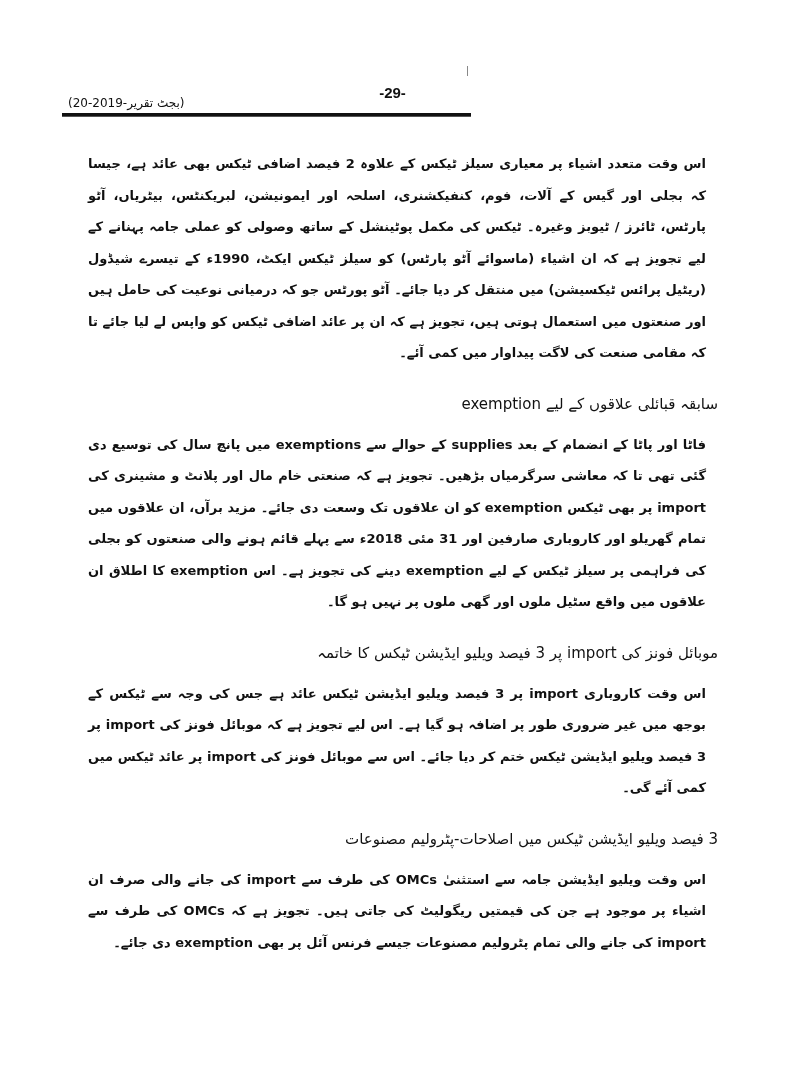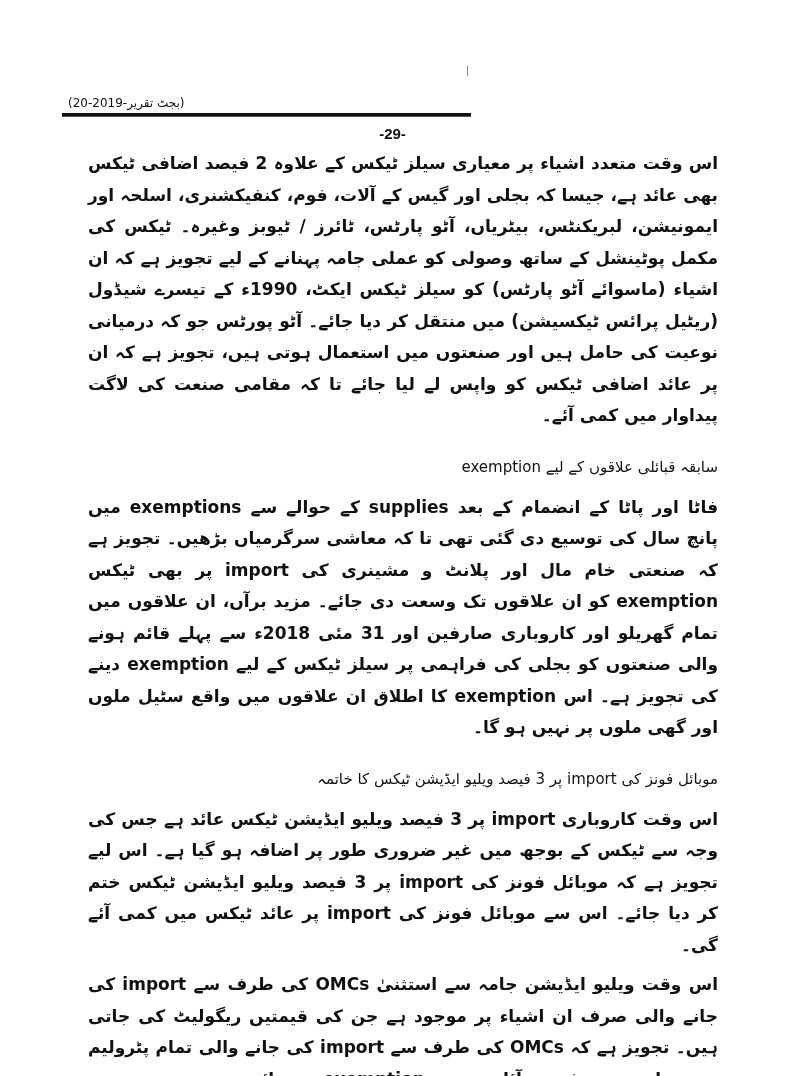--- a/index.html
+++ b/index.html
@@ -1,25 +1,25 @@
 <!DOCTYPE html>
 <html><head>
 <meta charset="utf-8">
 <style>
   html, body { margin:0; padding:0; background:#ffffff; }
   body { width:785px; height:1076px; position:relative; overflow:hidden;
          font-family:"DejaVu Sans", sans-serif; color:#111; }
   .page-number { position:absolute; top:84px; left:0; width:785px; text-align:center;
-                 font-family:"Liberation Sans", sans-serif; font-weight:bold; font-size:15px;margin-top:41px; }
+                 font-family:"Liberation Sans", sans-serif; font-weight:bold; font-size:15px; }
   .running-header { position:absolute; top:96px; left:68px; font-size:12px; font-weight:normal;
                     direction:rtl; unicode-bidi:embed; }
   .header-rule { position:absolute; top:113px; left:62px; width:409px; height:3px; background:#111;
                  border-bottom:1px solid #555; }
   .content { position:absolute; top:148px; left:88px; width:630px; direction:rtl; text-align:justify; }
-  p.body { margin:0 0 0 0; font-size:17px; line-height:31.5px; font-weight:bold; }
+  p.body { margin:0 12px 0 0; font-size:13px; line-height:31.5px; font-weight:bold; }
   h2.section { margin:16px 0 14px 0; font-size:15px; line-height:22px; font-weight:normal; }
   .sep { height:8px; }
   .tick { position:absolute; top:66px; left:467px; width:1px; height:10px; background:#888; }
 </style>
 </head>
 <body>
 
 <div class="tick"></div>
 <div class="page-number">-29-</div>
 <div class="running-header">(بجٹ تقریر-2019-20)</div>
@@ -34,15 +34,16 @@
     <h2 class="section">سابقہ قبائلی علاقوں کے لیے exemption</h2>
     <p class="body">فاٹا اور پاٹا کے انضمام کے بعد supplies کے حوالے سے exemptions میں پانچ سال کی توسیع دی گئی تھی تا کہ معاشی سرگرمیاں بڑھیں۔ تجویز ہے کہ صنعتی خام مال اور پلانٹ و مشینری کی import پر بھی ٹیکس exemption کو ان علاقوں تک وسعت دی جائے۔ مزید برآں، ان علاقوں میں تمام گھریلو اور کاروباری صارفین اور 31 مئی 2018ء سے پہلے قائم ہونے والی صنعتوں کو بجلی کی فراہمی پر سیلز ٹیکس کے لیے exemption دینے کی تجویز ہے۔ اس exemption کا اطلاق ان علاقوں میں واقع سٹیل ملوں اور گھی ملوں پر نہیں ہو گا۔</p>
   </section>
   <div class="sep"></div>
   <section>
     <h2 class="section">موبائل فونز کی import پر 3 فیصد ویلیو ایڈیشن ٹیکس کا خاتمہ</h2>
     <p class="body">اس وقت کاروباری import پر 3 فیصد ویلیو ایڈیشن ٹیکس عائد ہے جس کی وجہ سے ٹیکس کے بوجھ میں غیر ضروری طور پر اضافہ ہو گیا ہے۔ اس لیے تجویز ہے کہ موبائل فونز کی import پر 3 فیصد ویلیو ایڈیشن ٹیکس ختم کر دیا جائے۔ اس سے موبائل فونز کی import پر عائد ٹیکس میں کمی آئے گی۔</p>
   </section>
   <div class="sep"></div>
   <section>
+    <h2 class="section">3 فیصد ویلیو ایڈیشن ٹیکس میں اصلاحات-پٹرولیم مصنوعات</h2>
     <p class="body">اس وقت ویلیو ایڈیشن جامہ سے استثنیٰ OMCs کی طرف سے import کی جانے والی صرف ان اشیاء پر موجود ہے جن کی قیمتیں ریگولیٹ کی جاتی ہیں۔ تجویز ہے کہ OMCs کی طرف سے import کی جانے والی تمام پٹرولیم مصنوعات جیسے فرنس آئل پر بھی exemption دی جائے۔</p>
   </section>
 </div>
 
 </body></html>

